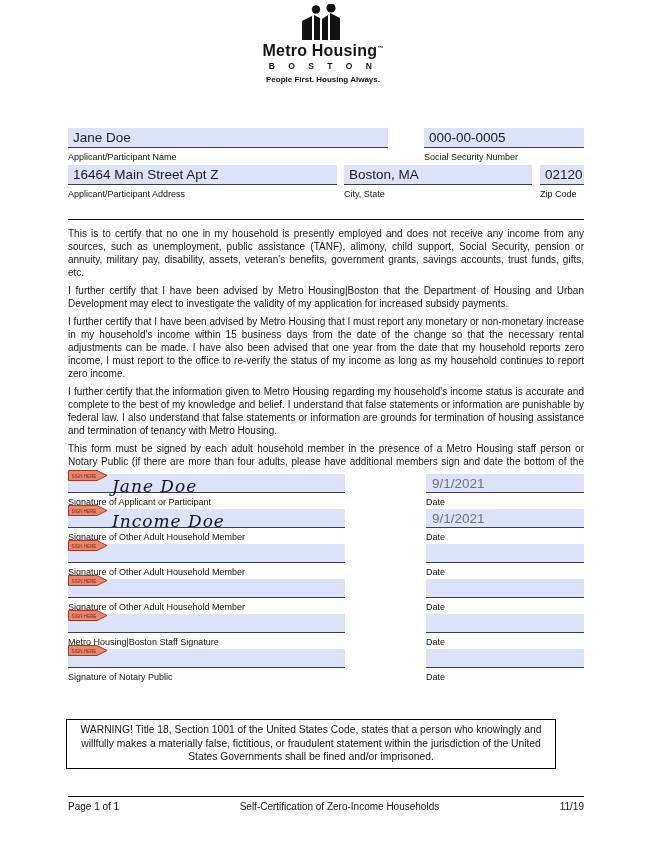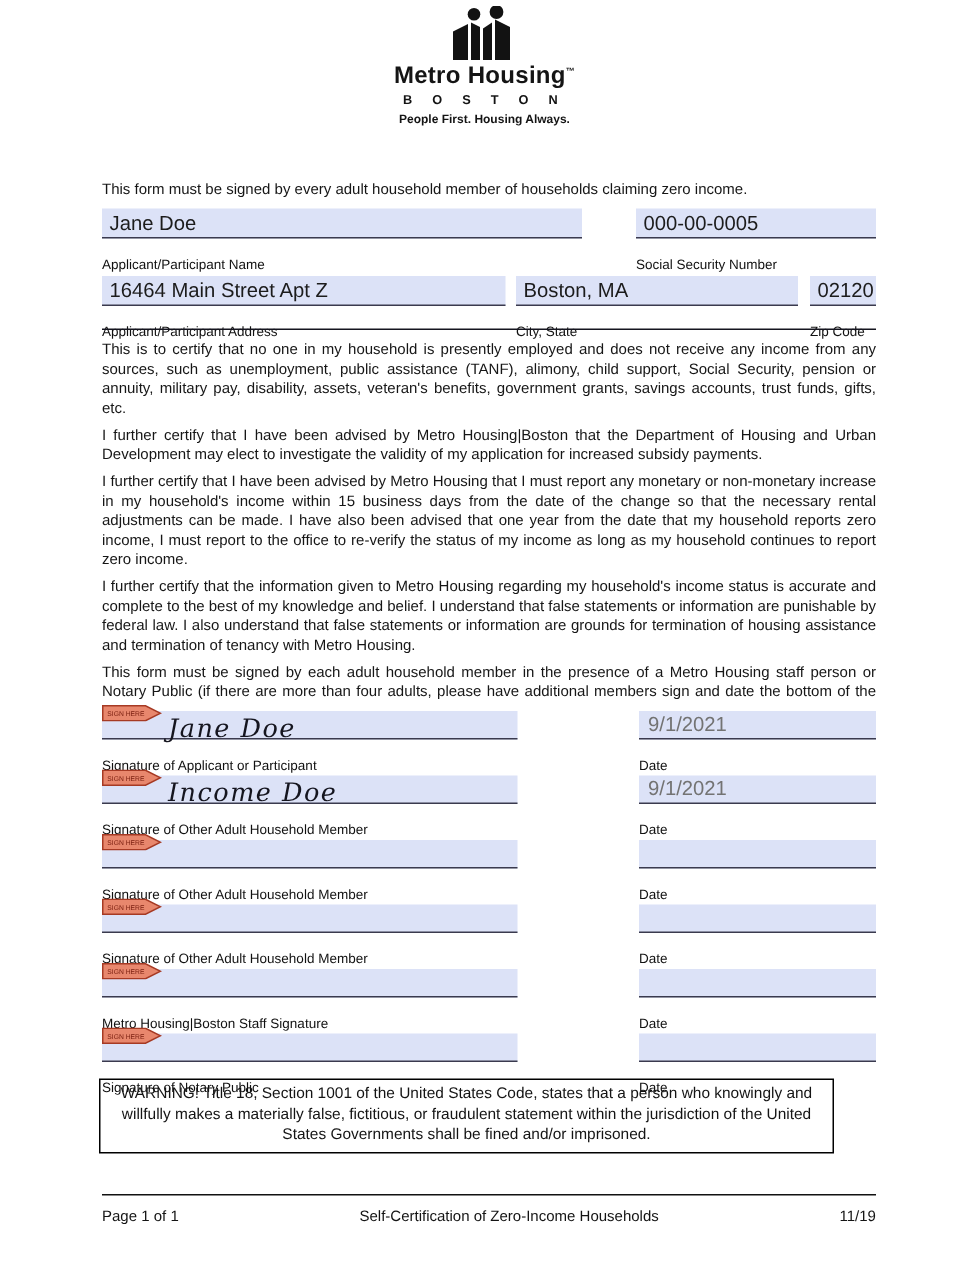--- a/index.html
+++ b/index.html
@@ -18,21 +18,21 @@
   .form-title { position:absolute; top:76px; left:0; right:0; text-align:center;
     font-size:15.5px; font-weight:bold; line-height:17.5px; letter-spacing:.2px; color:#111; }
   
   .applicant { position:absolute; top:121px; left:68px; width:516px; }
   .intro { font-size:10px; color:#161616; }
   .frow { display:flex; }
   .frow1 { margin-top:7px; }
   .frow2 { margin-top:3px; }
   .field { background:#dce2f7; border-bottom:1.8px solid #3a3a4e; height:20px;
     font-size:13.5px; padding:2px 0 0 5px; color:#1c1c1c; }
-  .flabel { font-size:9px; margin-top:12px; color:#111; white-space:nowrap; }
+  .flabel { font-size:9px; margin-top:4px; color:#111; white-space:nowrap; }
   .fg-name { width:320px; margin-right:36px; }
   .fg-ssn  { width:160px; }
   .fg-addr { width:269px; margin-right:7px; }
   .fg-city { width:188px; margin-right:8px; }
   .fg-zip  { width:44px; }
   .hr1 { position:absolute; top:219px; left:68px; width:516px; border-top:1.6px solid #15151f; }
   
   .paragraphs { position:absolute; top:227px; left:68px; width:516px; }
   .paragraphs p { font-size:10px; line-height:13px; text-align:justify; margin-bottom:5px; color:#161616; }
   
@@ -42,21 +42,21 @@
   .sigR { width:158px; }
   .sigfield { position:relative; background:#dce2f7; border-bottom:1.8px solid #3a3a4e; height:19px; }
   .sigscript { position:absolute; left:44px; bottom:-4px; font-family:"DejaVu Serif", serif;
     font-style:italic; font-size:17px; letter-spacing:1px; color:#15151f; white-space:nowrap; }
   .dateval { font-size:13.5px; padding:8px 0 0 6px; color:#737373; }
   .sign-tag { position:absolute; top:-4px; left:0; }
   
   .warning { position:absolute; top:719px; left:66px; width:490px; border:1.8px solid #000;
     padding:3px 12px 4px; text-align:center; font-size:10.3px; line-height:13.5px; color:#141414; }
   .footer { position:absolute; top:796px; left:68px; width:516px; border-top:1.5px solid #111;
-    padding-top:9px; display:flex; justify-content:space-between; font-size:10px; color:#141414; }
+    padding-top:4px; display:flex; justify-content:space-between; font-size:10px; color:#141414; }
 </style>
 </head>
 <body>
 
 <div class="page">
 
   <div class="header">
     <svg class="logo-mark" width="54" height="37" viewBox="0 0 54 37">
       <g fill="#121212">
         <circle cx="20" cy="5.5" r="4.2"></circle>
@@ -67,21 +67,20 @@
         <polygon points="34,36 34,9 44,14 44,36"></polygon>
       </g>
     </svg>
     <div class="brand-name"><span>Metro Housing</span><sup>™</sup></div>
     <div class="brand-city">B O S T O N</div>
     <div class="brand-tagline">People First. Housing Always.</div>
   </div>
 
 
   <div class="applicant">
-    <div class="intro">This form must be signed by every adult household member of households claiming zero income.</div>
     <div class="frow frow1">
       <div class="fg-name">
         <div class="field">Jane Doe</div>
         <div class="flabel">Applicant/Participant Name</div>
       </div>
       <div class="fg-ssn">
         <div class="field">000-00-0005</div>
         <div class="flabel">Social Security Number</div>
       </div>
     </div>

